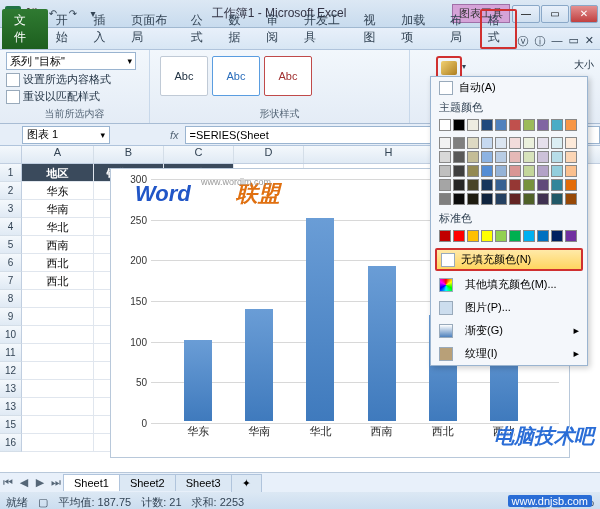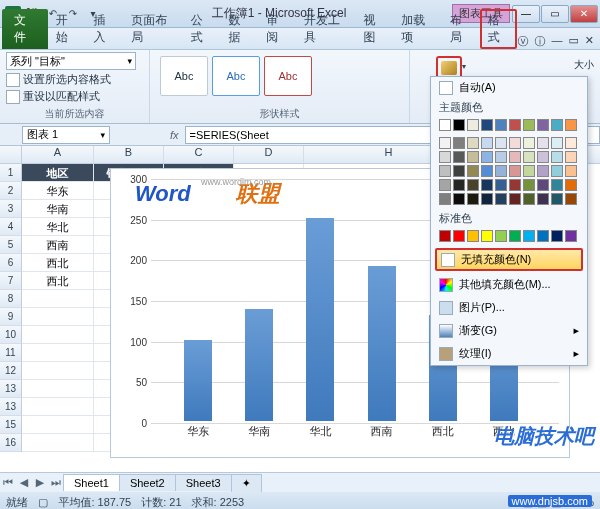--- a/index.html
+++ b/index.html
@@ -75,21 +75,21 @@
 .watermark .w2 { color: #e07010; padding-left: 45px; }
 .watermark-url { position: absolute; left: 90px; top: 8px; font-size: 9px; color: #9a9a9a; }
 
 
 .color-panel { position: absolute; left: 430px; top: 76px; width: 158px; background: #f4f7fb; border: 1px solid #9ab4d0; box-shadow: 2px 2px 6px rgba(0,0,0,.2); z-index: 10; font-size: 11px; }
 .cp-row { padding: 3px 8px; display: flex; align-items: center; gap: 6px; }
 .cp-label { padding: 2px 8px; color: #345; font-size: 11px; }
 .cp-swatches { display: flex; flex-wrap: wrap; gap: 2px; padding: 2px 8px 4px; }
 .sw { width: 12px; height: 12px; border: 1px solid #888; }
 .cp-highlight { border: 2px solid #d03030; margin: 2px 4px; padding: 2px 4px; background: linear-gradient(#ffe9a8,#ffd560); display: flex; align-items: center; gap: 6px; border-radius: 2px; }
-.cp-item { padding: 4px 8px; display: flex; align-items: center; gap: 6px; }
+.cp-item { padding: 4px 8px; display: flex; align-items: center; gap: 12px; }
 .cp-ico { width: 14px; height: 14px; border: 1px solid #9ab; display: inline-block; }
 
 
 .sheet-tabs { height: 20px; background: #e8f0fa; display: flex; align-items: center; border-top: 1px solid #b8c8da; font-size: 11px; }
 .nav-arrows { display: flex; gap: 0; }
 .nav-arr { width: 16px; text-align: center; color: #567; }
 .stab { padding: 2px 10px; border: 1px solid #b0c4dc; border-bottom: none; background: #fff; margin-left: -1px; }
 .stab:first-of-type { background: #fff; }
 .stab.inactive { background: #dce8f4; }
 .statusbar { height: 20px; background: linear-gradient(#dce8f4,#c8dbee); display: flex; align-items: center; font-size: 11px; color: #345; padding: 0 6px; gap: 10px; }

